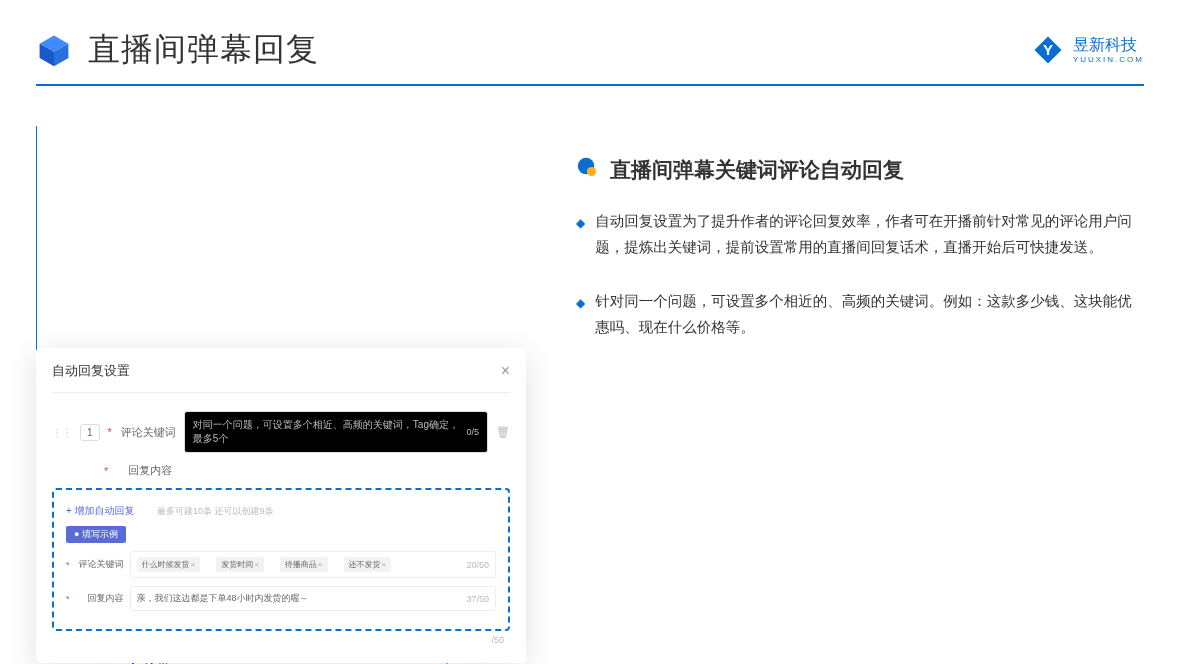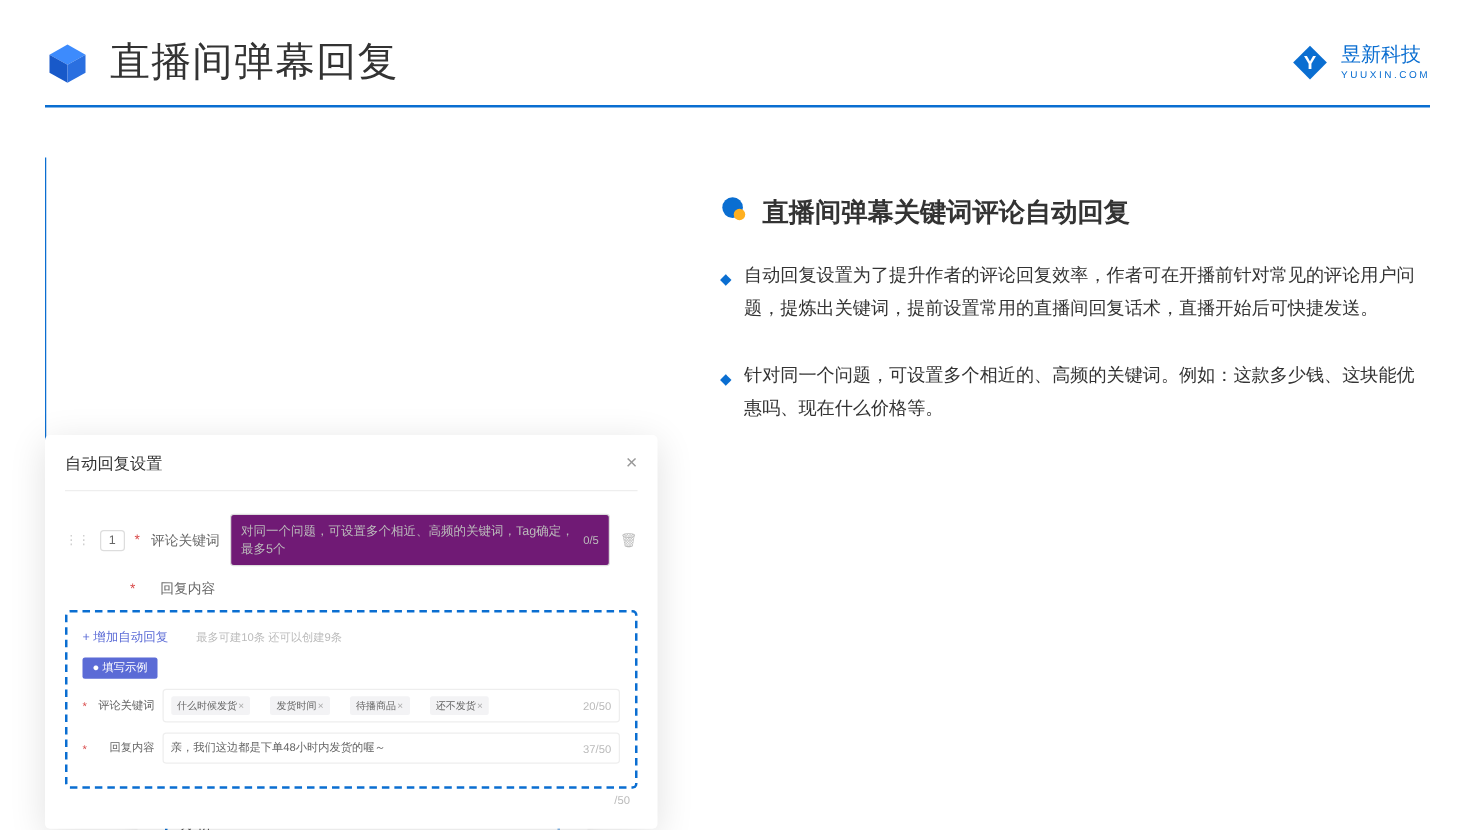--- a/index.html
+++ b/index.html
@@ -27,21 +27,21 @@
 .badge-sys{color:#888}
 .card2{background:#fff;border-radius:4px;box-shadow:0 6px 30px rgba(0,0,0,.12);width:490px;position:absolute;top:222px;left:0;padding:14px 16px 18px 16px;z-index:2}
 .modal-head{display:flex;justify-content:space-between;align-items:center;padding-bottom:12px;border-bottom:1px solid #eee;margin-bottom:18px}
 .modal-title{font-size:13px;color:#333}
 .modal-close{color:#999;font-size:16px;cursor:pointer}
 .form-row{display:flex;align-items:center;gap:8px;margin-bottom:10px;font-size:11px}
 .drag{color:#ccc;font-size:10px}
 .num-badge{border:1px solid #ddd;border-radius:3px;padding:2px 6px;font-size:10px;color:#666}
 .star{color:#d94b4b}
 .label{color:#666;width:56px;text-align:right}
-.input-box{flex:1;border:1px solid #ddd;border-radius:3px;padding:6px 8px;display:flex;justify-content:space-between;align-items:center;color:#bbb;font-size:10px;background:#701a75}
+.input-box{flex:1;border:1px solid #ddd;border-radius:3px;padding:6px 8px;display:flex;justify-content:space-between;align-items:center;color:#bbb;font-size:10px;background:#000000}
 .counter{color:#bbb;font-size:9px}
 .trash{color:#bbb;font-size:11px}
 .highlight-box2{border:2px dashed #0a6ed1;border-radius:4px;padding:10px 12px;margin-top:10px}
 .add-link{color:#5b6bd6;font-size:10px}
 .add-hint{color:#bbb;font-size:9px;margin-left:18px}
 .example-badge{background:#5b6bd6;color:#fff;font-size:9px;padding:2px 8px;border-radius:2px;display:inline-block;margin:8px 0 8px 0}
 .tag-row{display:flex;align-items:center;gap:6px;font-size:9px;margin-bottom:8px}
 .tag-label{color:#666;width:48px;text-align:right}
 .tag-input{flex:1;border:1px solid #eee;border-radius:3px;padding:5px 6px;display:flex;align-items:center;gap:16px;background:#fff}
 .tag{background:#f3f3f5;color:#666;padding:2px 5px;border-radius:2px;font-size:8px}

